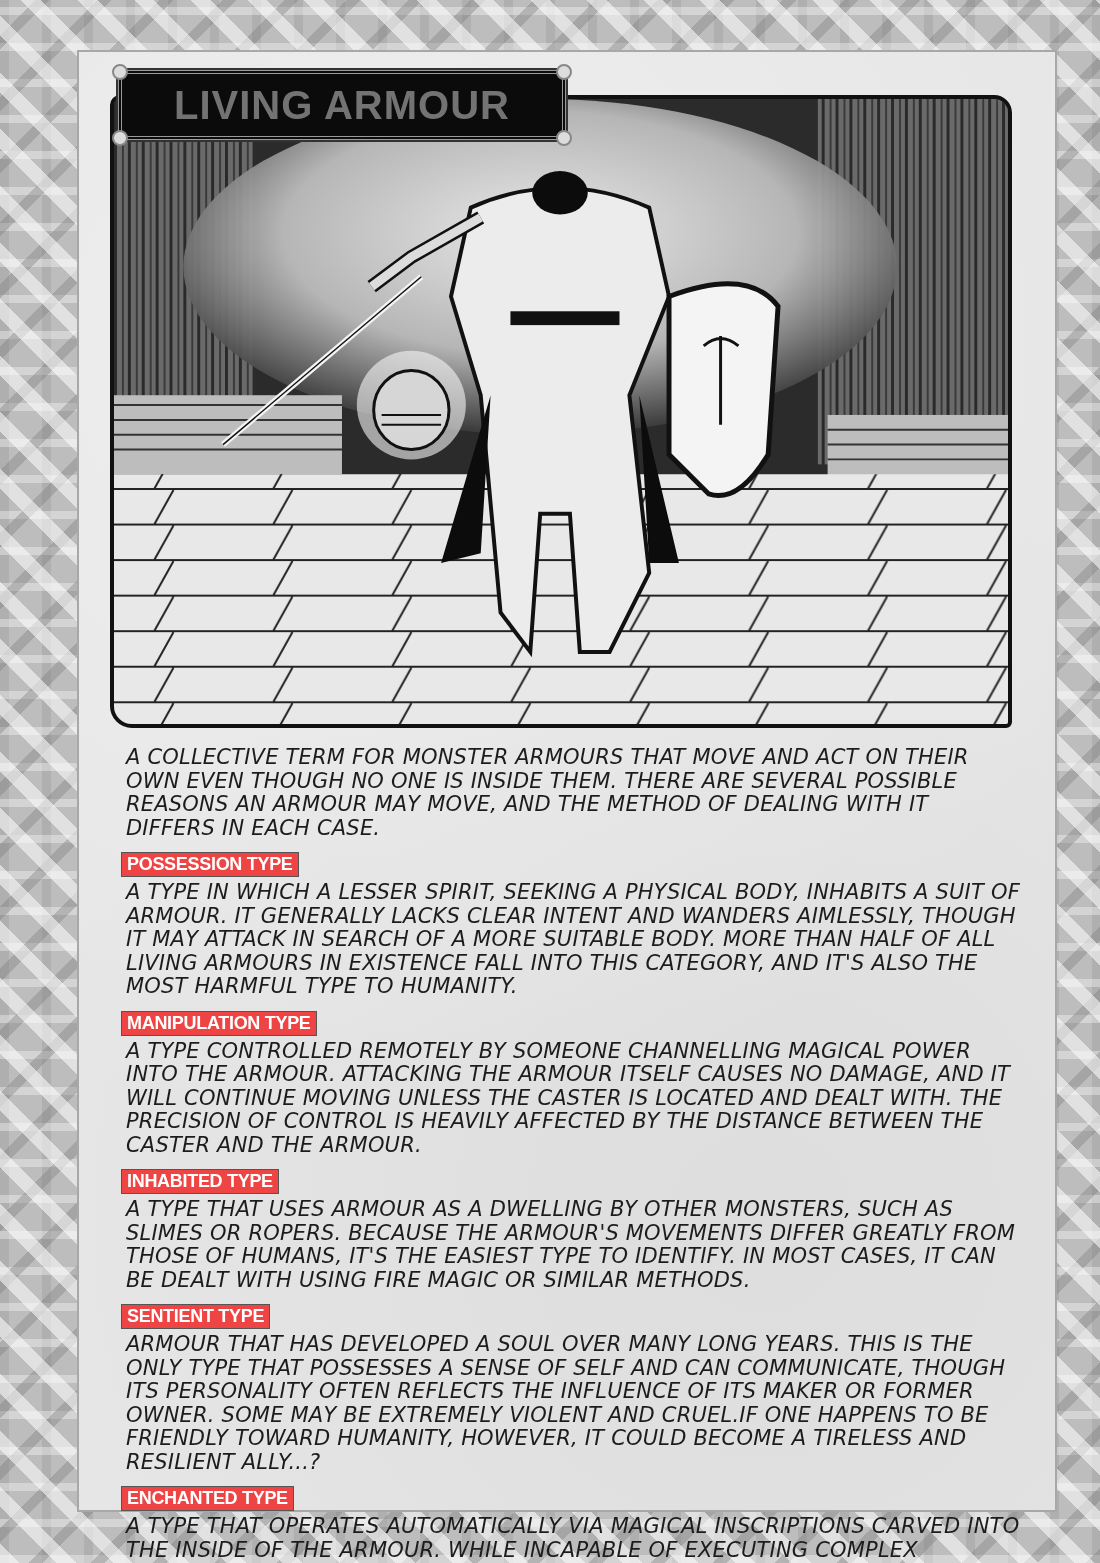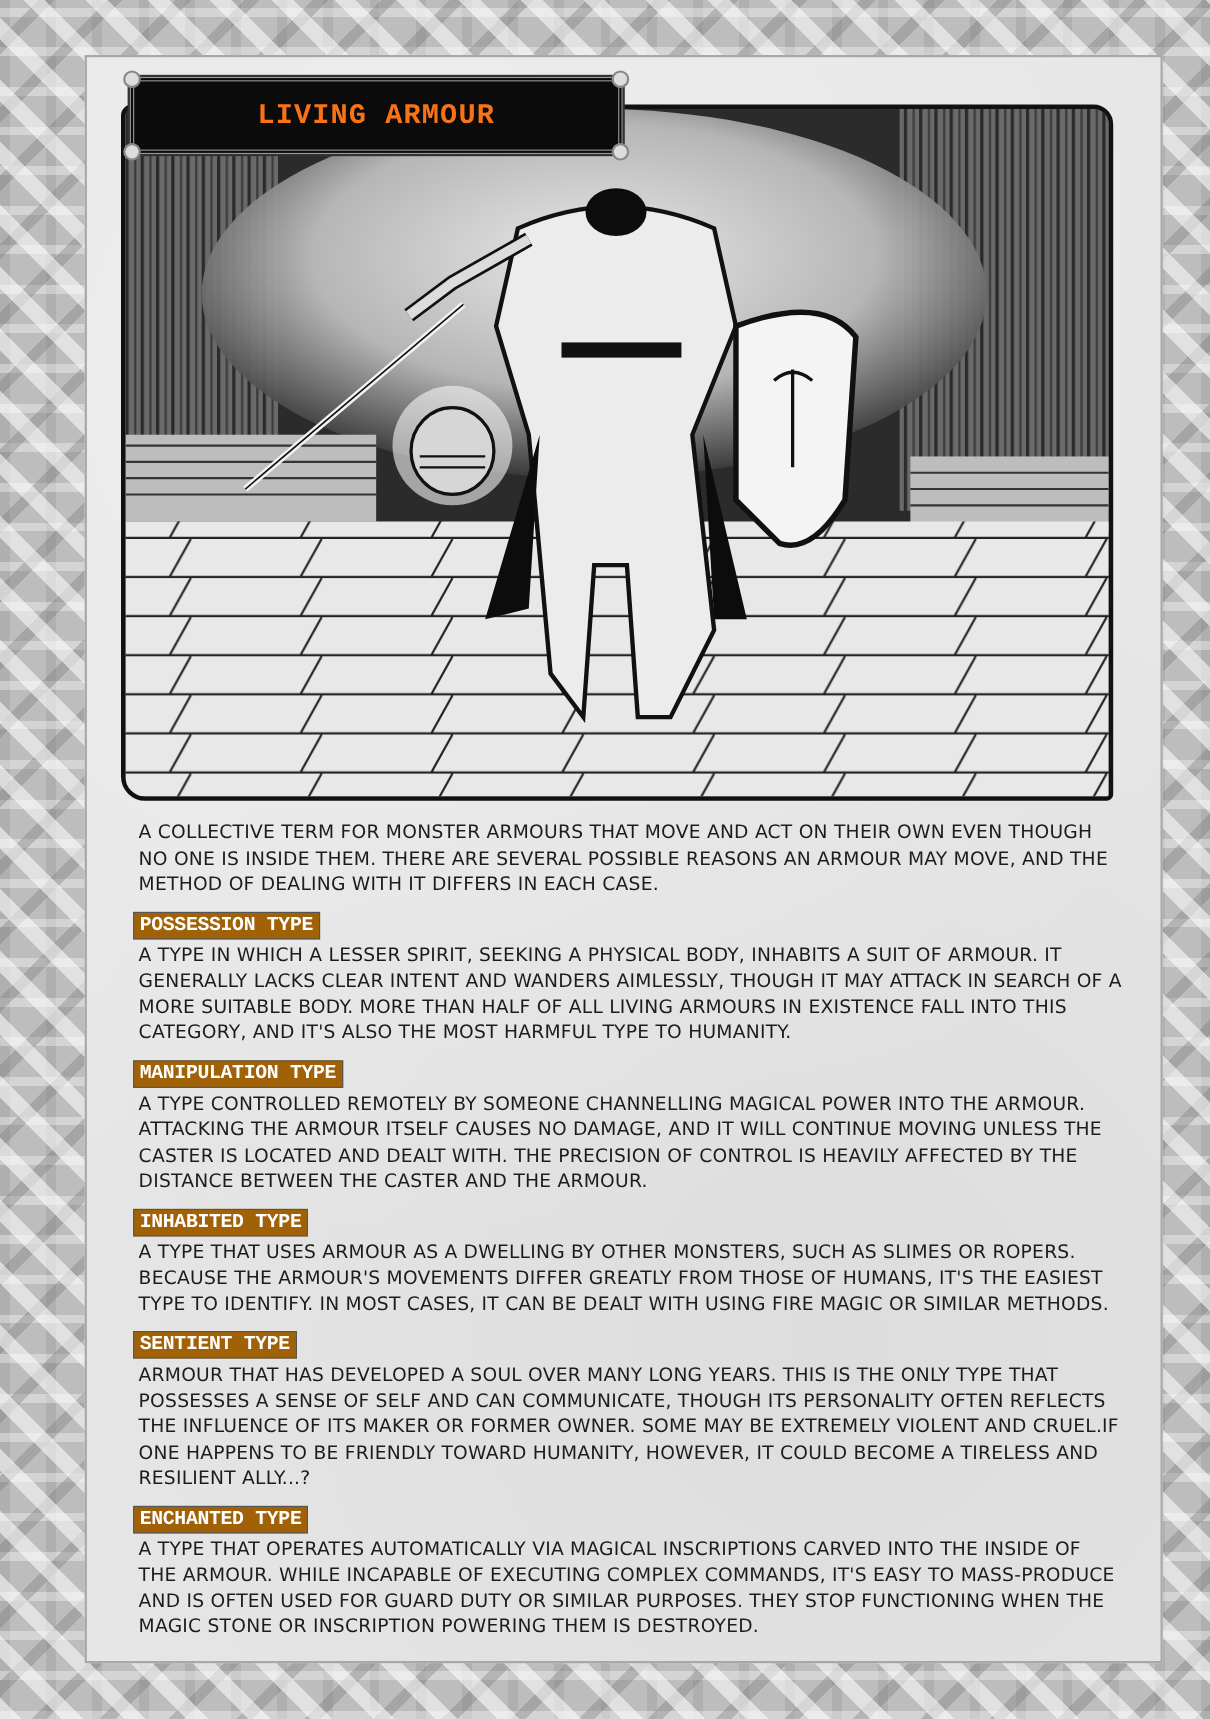--- a/index.html
+++ b/index.html
@@ -13,24 +13,24 @@
     }
     .page { position:absolute; left:77px; top:50px; width:980px; height:1462px; background:#e6e6e6;
       background-image: radial-gradient(circle at 30% 20%, rgba(255,255,255,0.35), transparent 60%), radial-gradient(circle at 70% 80%, rgba(200,200,200,0.3), transparent 55%);
       border:2px solid #a8a8a8; box-sizing:border-box; }
     .illus { position:absolute; left:110px; top:95px; width:902px; height:633px; border:4px solid #111; border-radius:10px 18px 6px 22px; box-sizing:border-box; overflow:hidden; background:#777; }
     .illus svg { width:100%; height:100%; display:block; }
     .title-plate { position:absolute; left:118px; top:70px; width:448px; height:70px; background:#0b0b0b; border:4px double #9a9a9a; box-sizing:border-box; display:flex; align-items:center; justify-content:center; z-index:2; box-shadow:0 0 0 2px #333; }
     .title-plate .orn { position:absolute; width:12px; height:12px; border:2px solid #888; border-radius:50%; background:#ddd; }
     .title-plate .orn.tl { left:-10px; top:-10px; } .title-plate .orn.bl { left:-10px; bottom:-10px; }
     .title-plate .orn.tr { right:-10px; top:-10px; } .title-plate .orn.br { right:-10px; bottom:-10px; }
-    .title-text { color:#f97316; font-family:Liberation Mono, monospace; font-weight:bold; font-size:26px; letter-spacing:1px; }
+    .title-text { color:#737373; font-family:Liberation Sans, sans-serif; font-weight:bold; font-size:40px; letter-spacing:1px; }
     .content { position:absolute; left:122px; top:746px; width:900px; color:#1c1c1c; font-family:"DejaVu Sans", sans-serif; text-transform:uppercase; }
-    .intro, .desc { font-size:17px; line-height:23.5px; letter-spacing:0.2px; margin:0 0 0 4px; }
-    .badge { display:inline-block; background:#a16207; color:#fff; font-family:Liberation Mono, monospace; font-weight:bold; font-size:18px; line-height:23px; padding:0 5px; margin:12px 0 4px -1px; border:1px solid #555; letter-spacing:-0.3px; }
+    .intro, .desc { font-size:21px; line-height:23.5px; letter-spacing:0.2px; margin:0 0 0 4px;font-style:italic; }
+    .badge { display:inline-block; background:#ef4444; color:#fff; font-family:Liberation Sans, sans-serif; font-weight:bold; font-size:18px; line-height:23px; padding:0 5px; margin:12px 0 4px -1px; border:1px solid #555; letter-spacing:-0.3px; }
     .section { }
     .section .desc { margin-top:0; }
   </style>
 </head>
 <body>
 
 <div class="frame"></div>
 
 <div class="page"></div>
 

